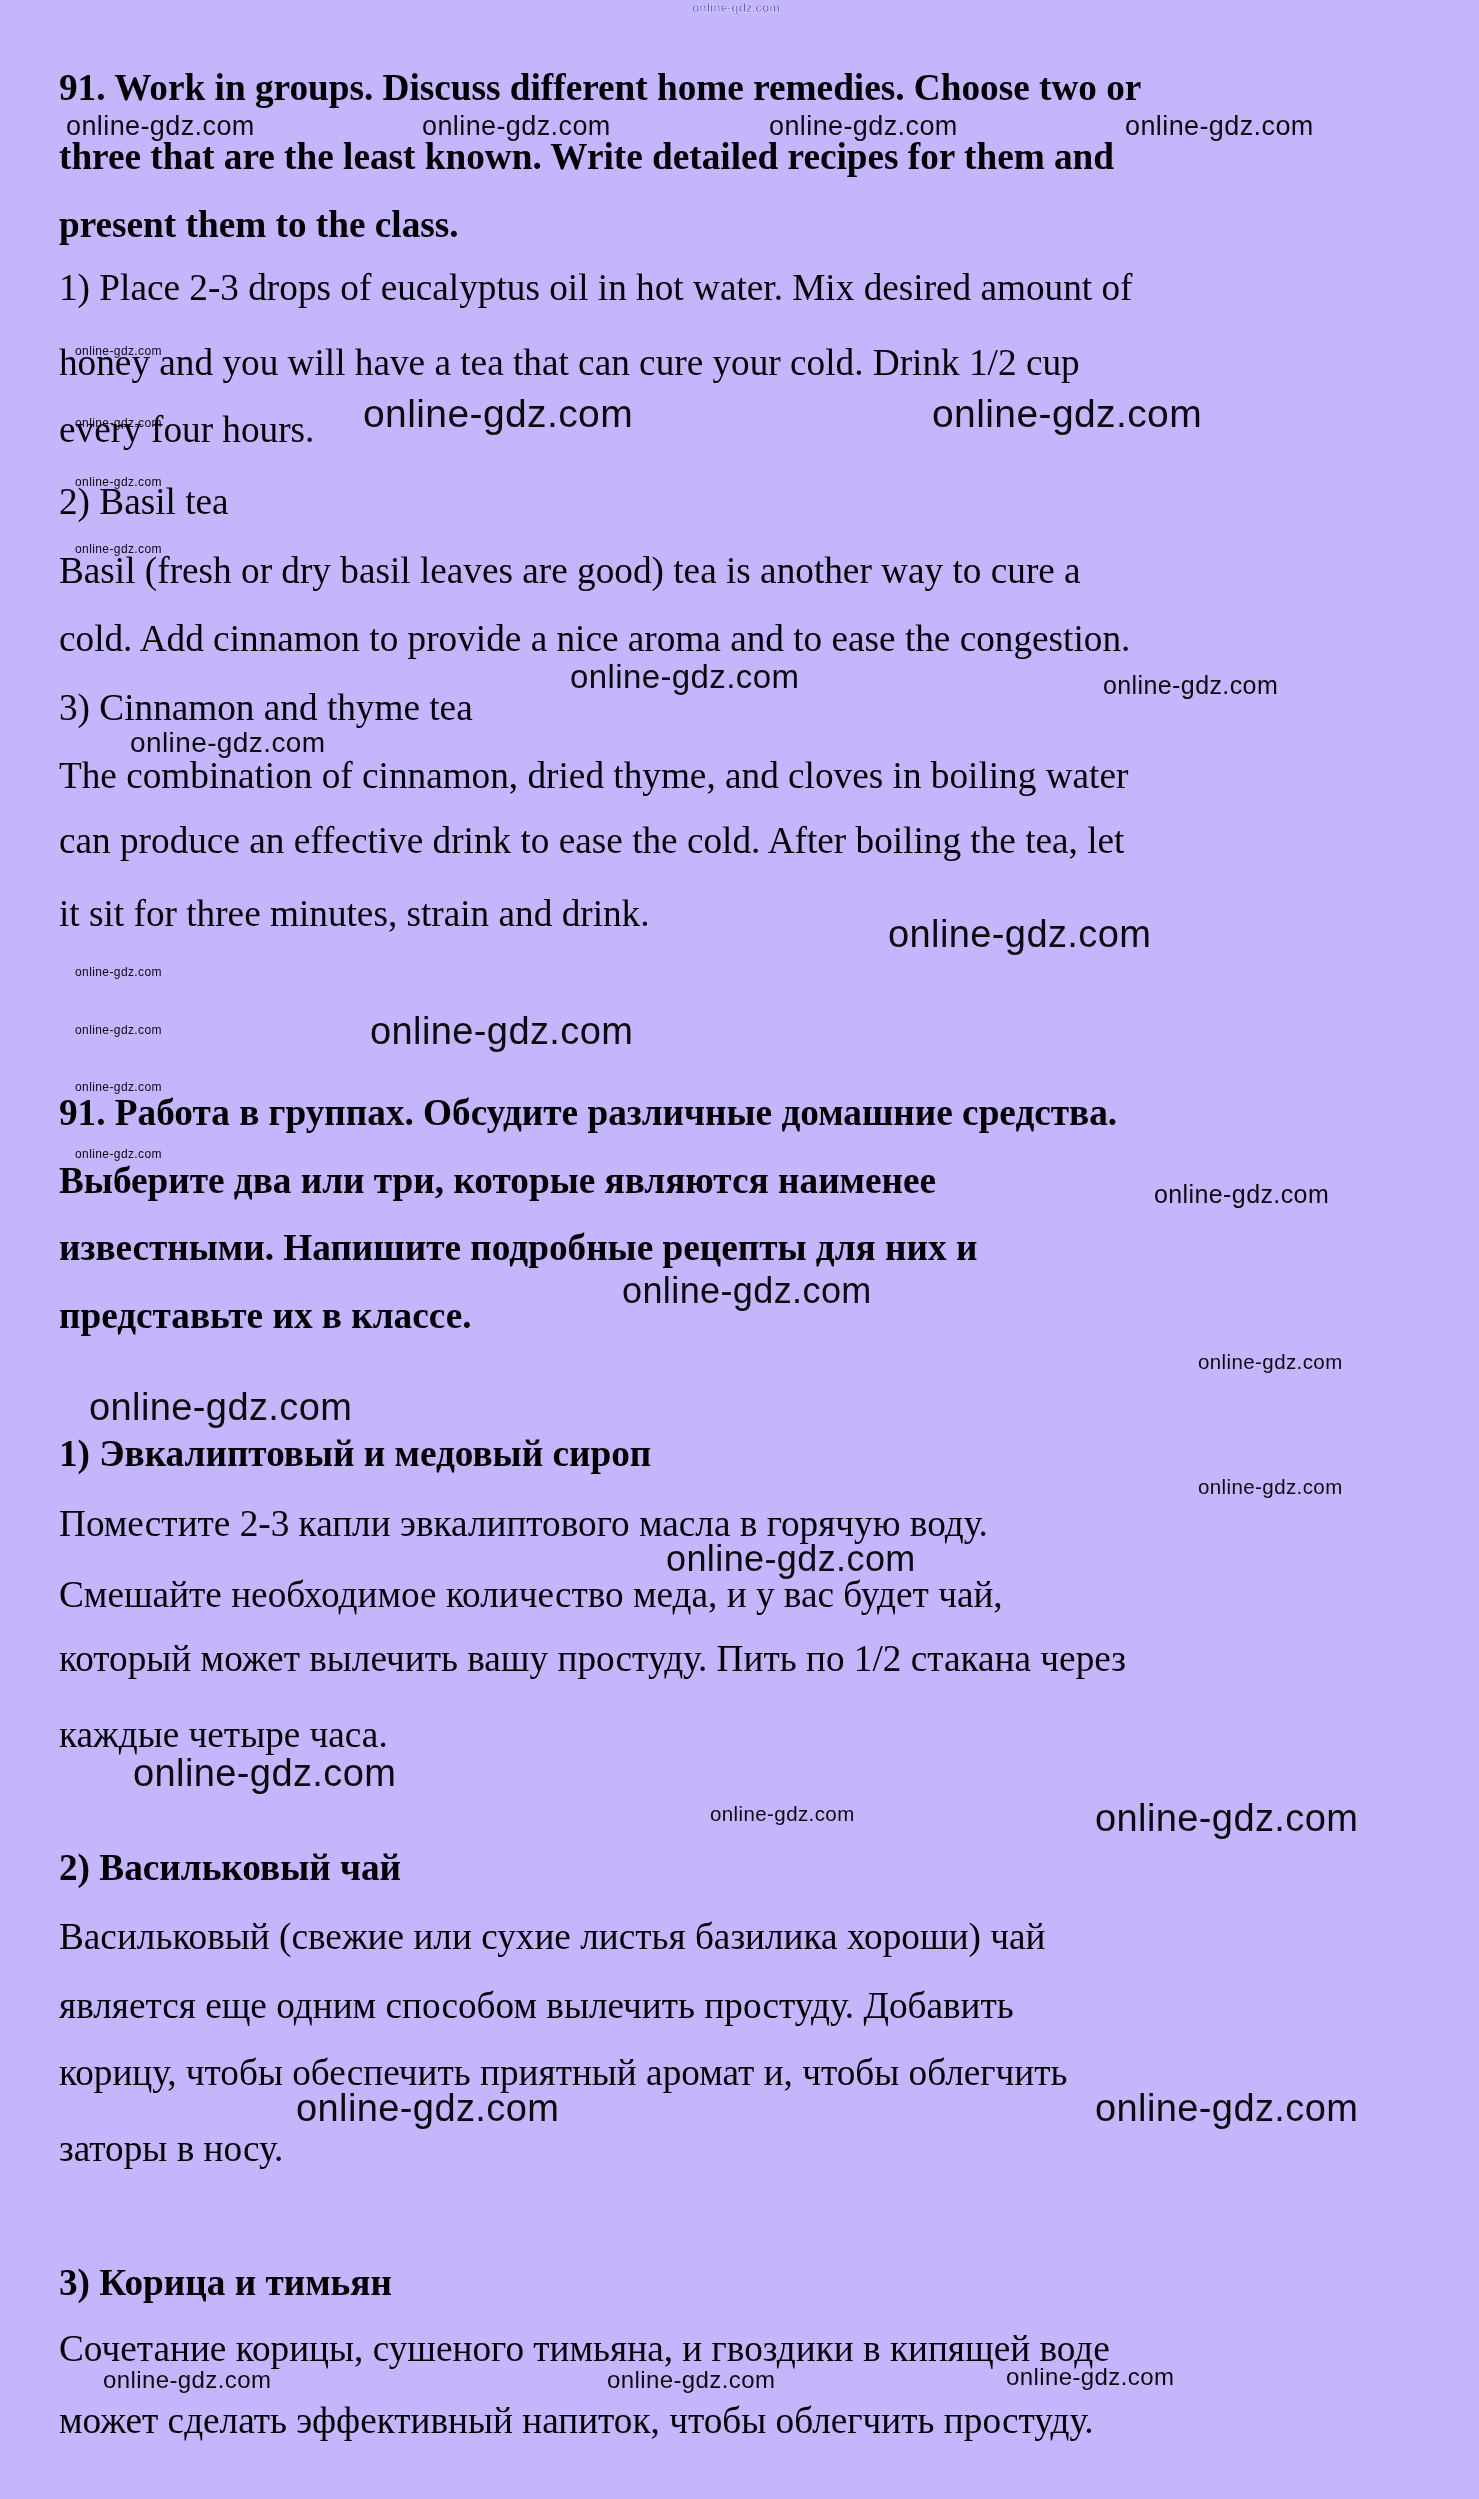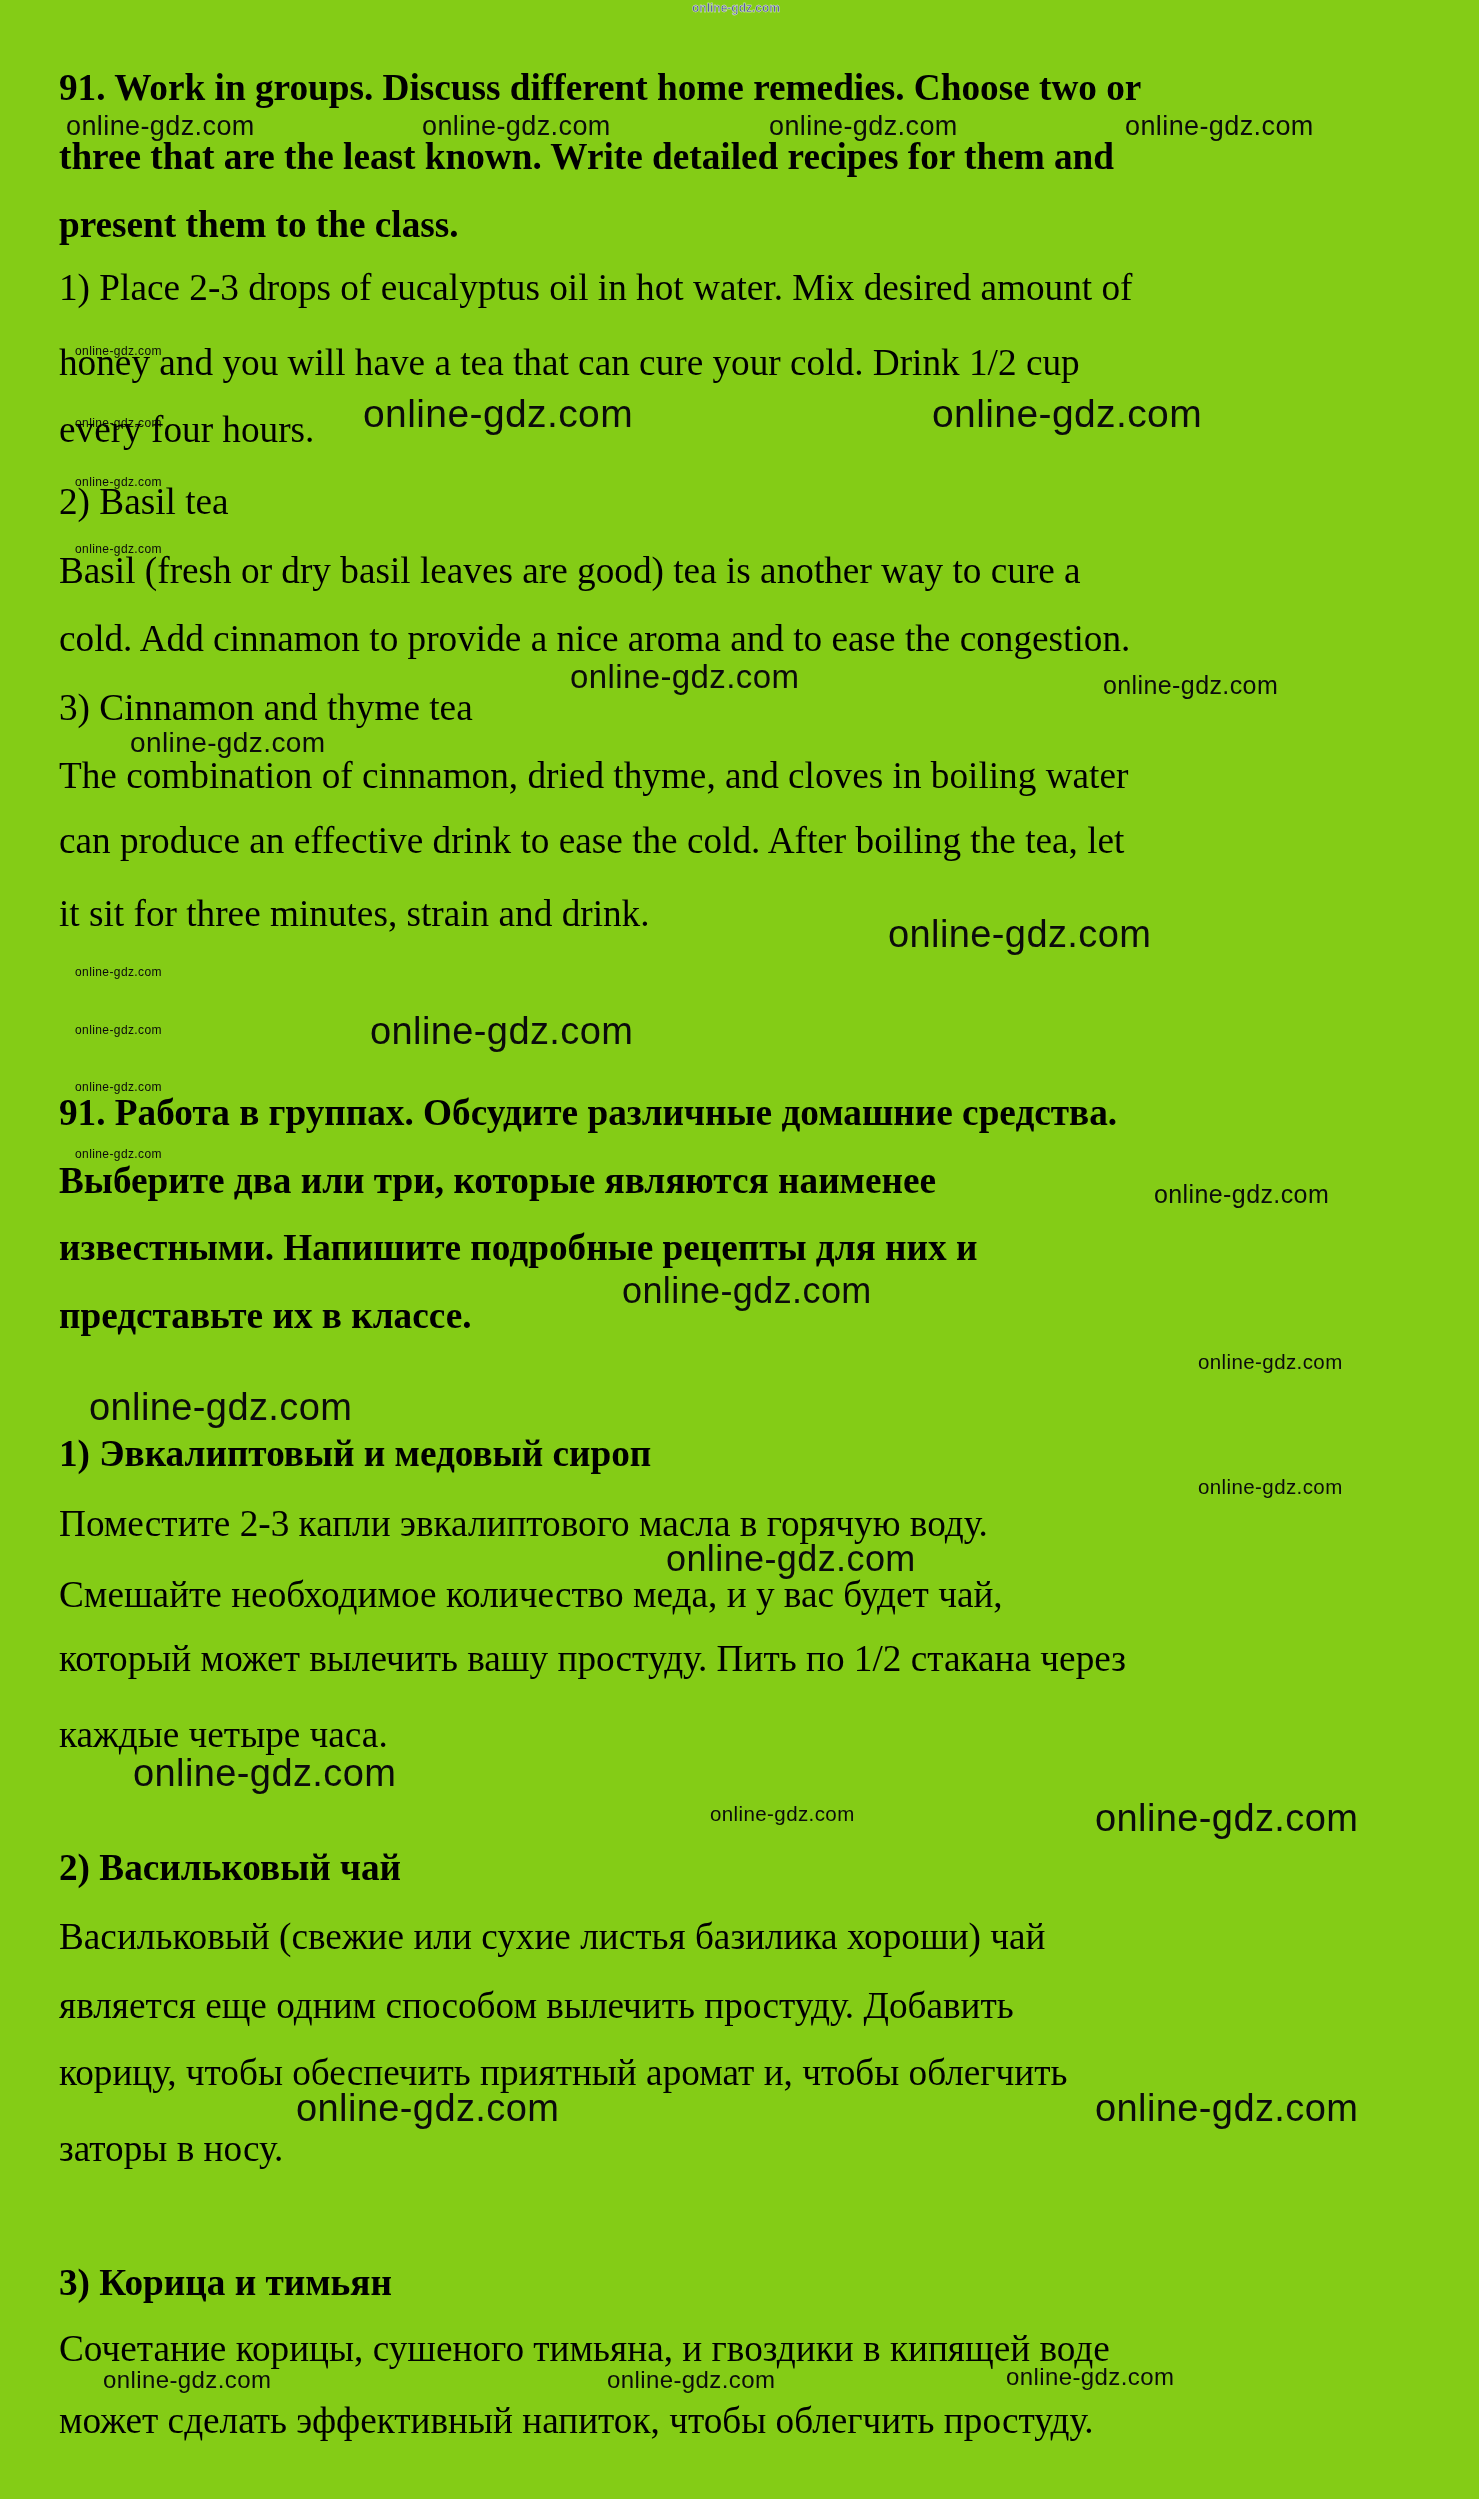--- a/index.html
+++ b/index.html
@@ -46,21 +46,21 @@
     white-space: nowrap;
     line-height: 1.1;
     opacity: 0.8;
     font-weight: bold;
     -webkit-text-stroke: 0.4px #ffffff;
   }
 </style>
 </head>
 <body>
 
-<div class="page" style="width: 1480px; height: 2500px; background: #84cc16;">
+<div class="page" style="width: 1480px; height: 2500px; background: #c4b5fd;">
   <div class="watermark-layer">
     <span class="top-watermark" style="left: 692px; top: 1.6px; font-size: 12px; color: rgb(75, 66, 198);">online-gdz.com</span>
   <span class="watermark" style="left: 66px; top: 112px; font-size: 27px; color: rgb(11, 11, 11);">online-gdz.com</span>
       <span class="watermark" style="left: 422px; top: 112px; font-size: 27px; color: rgb(11, 11, 11);">online-gdz.com</span>
       <span class="watermark" style="left: 769px; top: 112px; font-size: 27px; color: rgb(11, 11, 11);">online-gdz.com</span>
       <span class="watermark" style="left: 1125px; top: 112px; font-size: 27px; color: rgb(11, 11, 11);">online-gdz.com</span>
       <span class="watermark" style="left: 75px; top: 345px; font-size: 12px; color: rgb(11, 11, 11);">online-gdz.com</span>
       <span class="watermark" style="left: 75px; top: 417px; font-size: 12px; color: rgb(11, 11, 11);">online-gdz.com</span>
       <span class="watermark" style="left: 363px; top: 393px; font-size: 39px; color: rgb(11, 11, 11);">online-gdz.com</span>
       <span class="watermark" style="left: 932px; top: 393px; font-size: 39px; color: rgb(11, 11, 11);">online-gdz.com</span>

